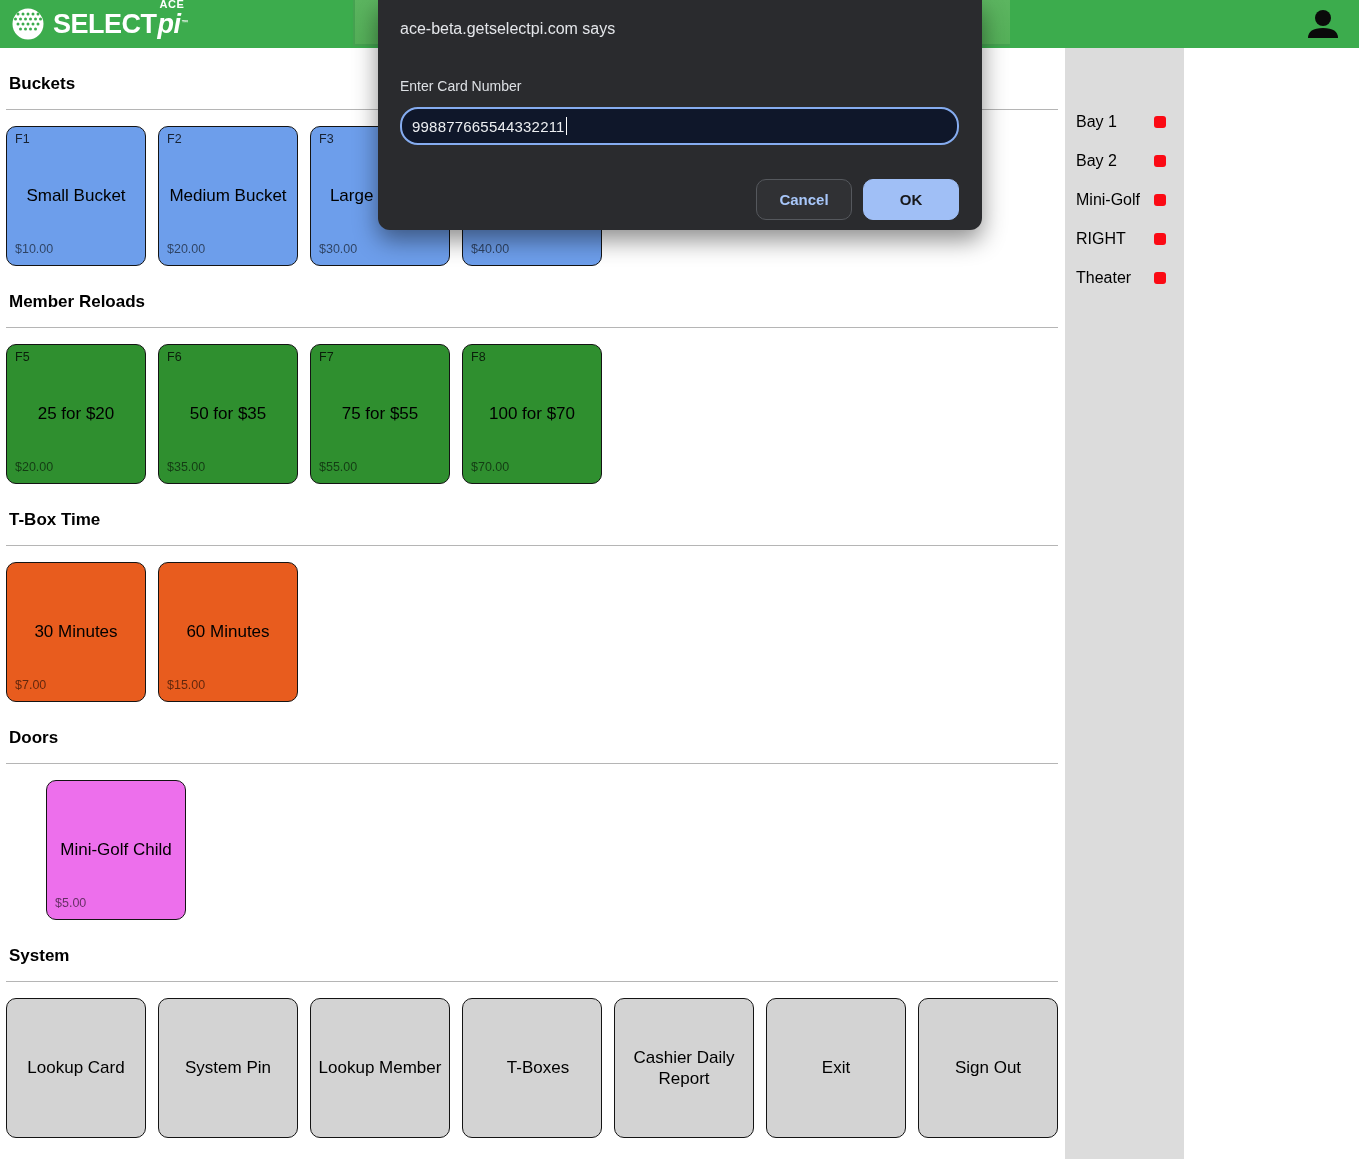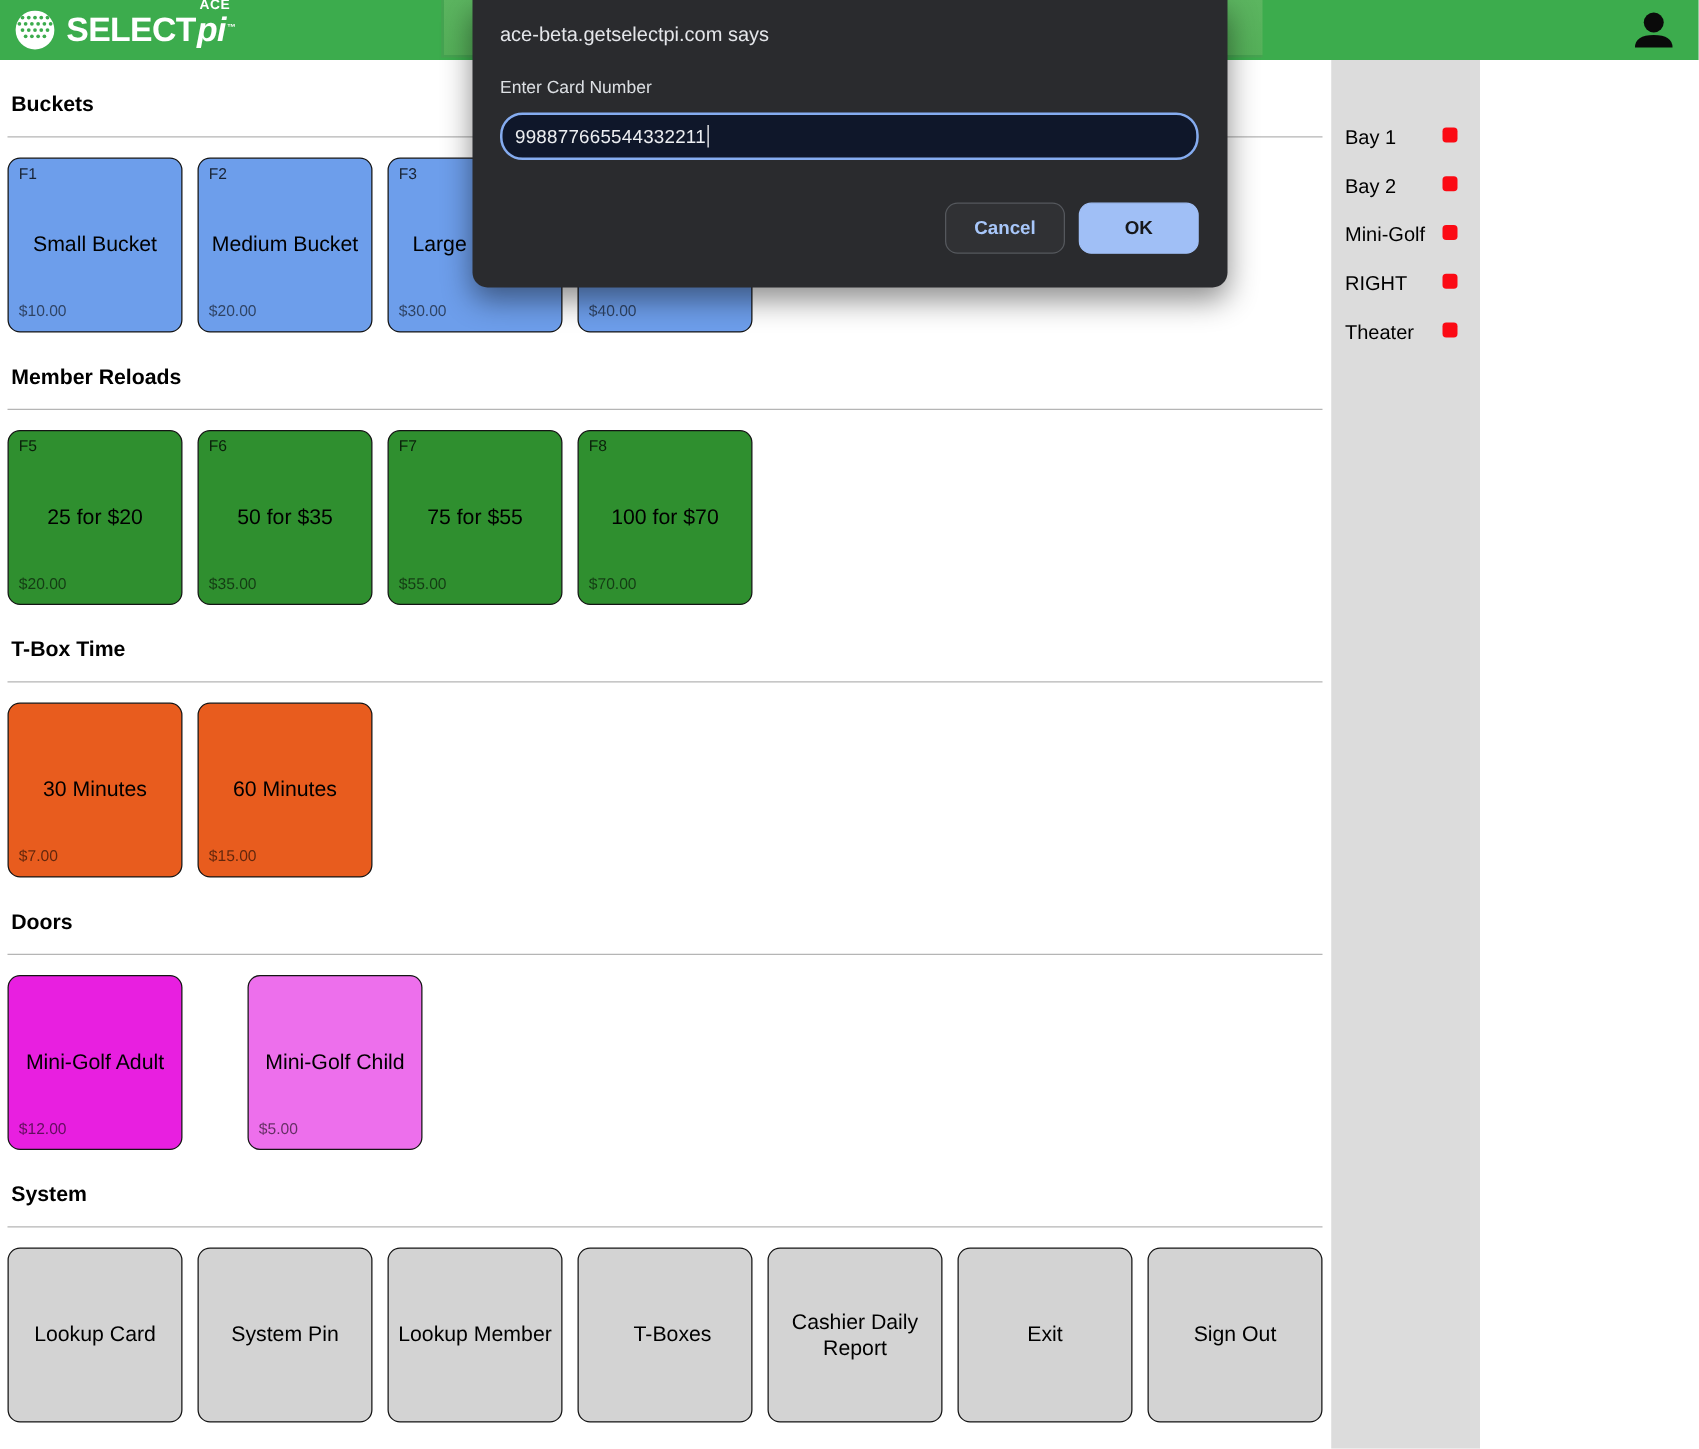--- a/index.html
+++ b/index.html
@@ -31,30 +31,30 @@
   .divider { border:none; border-bottom:1px solid #b5b5b5; margin:13px 0 16px 0; }
   .btn-row { display:flex; gap:12px; }
   .pos-btn { position:relative; width:140px; height:140px; border:1px solid #141414;
              border-radius:10px; display:flex; align-items:center; justify-content:center;
              font-family:"Liberation Sans",sans-serif; font-size:17px; color:#000;
              padding:4px; text-align:center; line-height:1.25; cursor:pointer; }
   .pos-btn .key   { position:absolute; top:5px; left:8px; font-size:12.5px; color:rgba(0,0,0,0.78); }
   .pos-btn .price { position:absolute; bottom:7px; left:8px; font-size:12.5px; color:rgba(0,0,0,0.58); }
 
   
-  .bay-row { display:flex; height:39px; padding:0 18px 0 11px; }
+  .bay-row { display:flex; align-items:center; height:39px; padding:0 18px 0 11px; }
   .bay-label { flex:1; font-size:16px; color:#000; }
   .bay-status { width:12px; height:12px; border-radius:3px; }
 
   
   .dialog { position:absolute; left:378px; top:0; width:604px; height:230px;
             background:#2a2b2e; border-radius:0 0 12px 12px; z-index:50;
             box-shadow:0 10px 24px rgba(0,0,0,0.45); padding:20px 23px 0 22px; color:#e6e8eb; }
   .dialog-title { font-size:16px; color:#e4e6ea; }
-  .dialog-message { font-size:14px; color:#dde0e4; margin-top:23px; }
+  .dialog-message { font-size:14px; color:#dde0e4; margin-top:40px; }
   .dialog-input { margin-top:13px; width:559px; height:38px; background:#0f172a;
                   border:2px solid #85acf0; border-radius:18px; display:flex; align-items:center;
                   padding-left:10px; font-size:15px; color:#eceef1; letter-spacing:0.2px; }
   .caret { display:inline-block; width:1.5px; height:18px; background:#fff; margin-left:1px; }
   .dialog-actions { display:flex; justify-content:flex-end; gap:11px; margin-top:34px; }
   .dlg-btn { height:41px; min-width:96px; border-radius:10px; font-size:15px; font-weight:bold;
              font-family:"Liberation Sans",sans-serif; cursor:pointer; padding:0 22px; }
   .dlg-cancel { background:#303134; border:1px solid #55585d; color:#a8c7fa; }
   .dlg-ok { background:#a0bff6; border:1px solid #a0bff6; color:#17181b; }
 </style>
@@ -177,24 +177,20 @@
           <button class="pos-btn" style="background: rgb(232, 92, 30);">
             <span class="label">60 Minutes</span>
             <span class="price">$15.00</span>
           </button>
         </div>
       </div>
       <div>
         <div class="section-title">Doors</div>
         <div class="divider"></div>
         <div class="btn-row">
-          <button class="pos-btn" style="background: rgb(232, 31, 224);">
-            <span class="label">Mini-Golf Adult</span>
-            <span class="price">$12.00</span>
-          </button>
           <button class="pos-btn" style="background: rgb(237, 111, 236); margin-left: 40px;">
             <span class="label">Mini-Golf Child</span>
             <span class="price">$5.00</span>
           </button>
         </div>
       </div>
       <div>
         <div class="section-title">System</div>
         <div class="divider"></div>
         <div class="btn-row">

